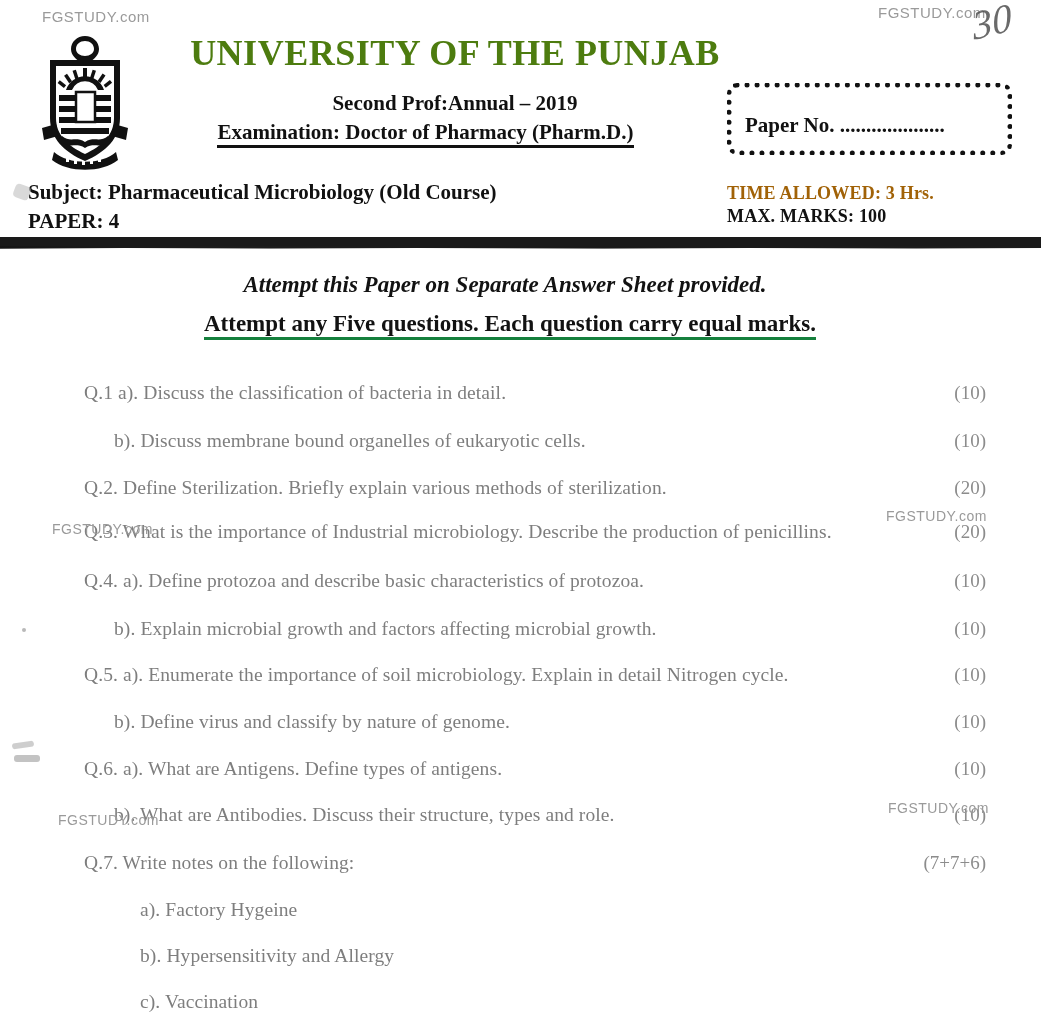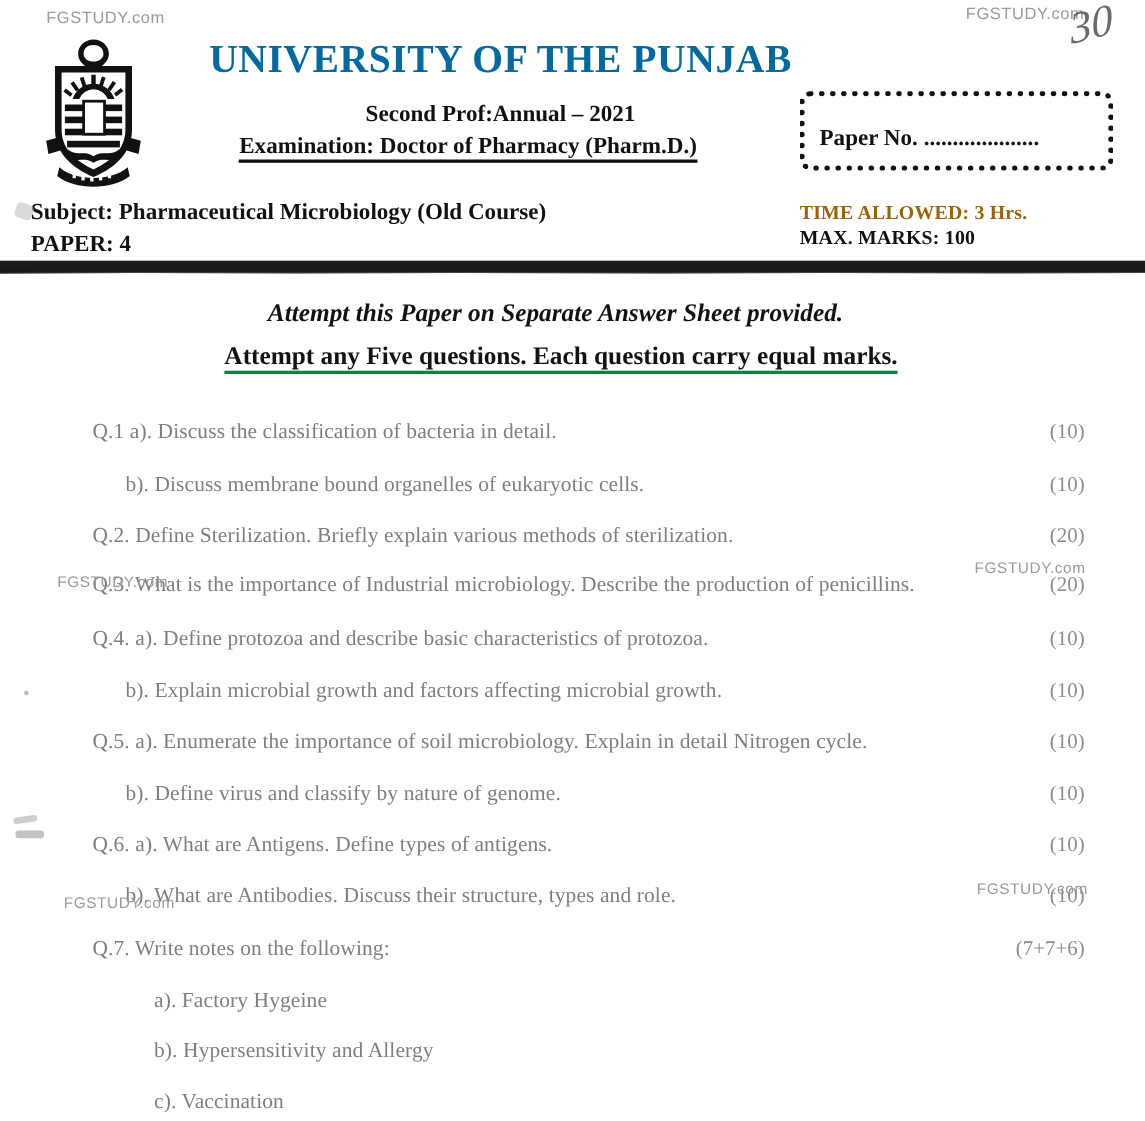--- a/index.html
+++ b/index.html
@@ -58,21 +58,21 @@
   
   .header-title {
     position: absolute;
     left: 150px;
     top: 32px;
     width: 610px;
     text-align: center;
     font-size: 36px;
     font-weight: bold;
     letter-spacing: 0.5px;
-    color: #0369a1;
+    color: #4d7c0f;
     font-family: "Liberation Serif", serif;
   }
   .header-sub1 {
     position: absolute;
     left: 150px;
     top: 91px;
     width: 610px;
     text-align: center;
     font-size: 21px;
     font-weight: bold;
@@ -289,21 +289,21 @@
           <rect x="38" y="128" width="3" height="4"></rect>
           <rect x="46" y="129" width="3" height="4"></rect>
           <rect x="54" y="128" width="3" height="4"></rect>
           <rect x="62" y="126" width="3" height="4"></rect>
         </g>
       </g>
     </svg>
   </div>
 
   <div class="header-title">UNIVERSITY OF THE PUNJAB</div>
-  <div class="header-sub1">Second Prof:Annual – 2021</div>
+  <div class="header-sub1">Second Prof:Annual – 2019</div>
   <div class="header-sub2"><span>Examination: Doctor of Pharmacy (Pharm.D.)</span></div>
 
   <div class="rollno-box"></div>
   <div class="rollno-label">Paper No. ....................</div>
 
   <div class="subject-line">Subject: Pharmaceutical Microbiology (Old Course)</div>
   <div class="paper-line">PAPER: 4</div>
   <div class="time-line">TIME ALLOWED: 3 Hrs.</div>
   <div class="marks-line">MAX. MARKS: 100</div>
 

